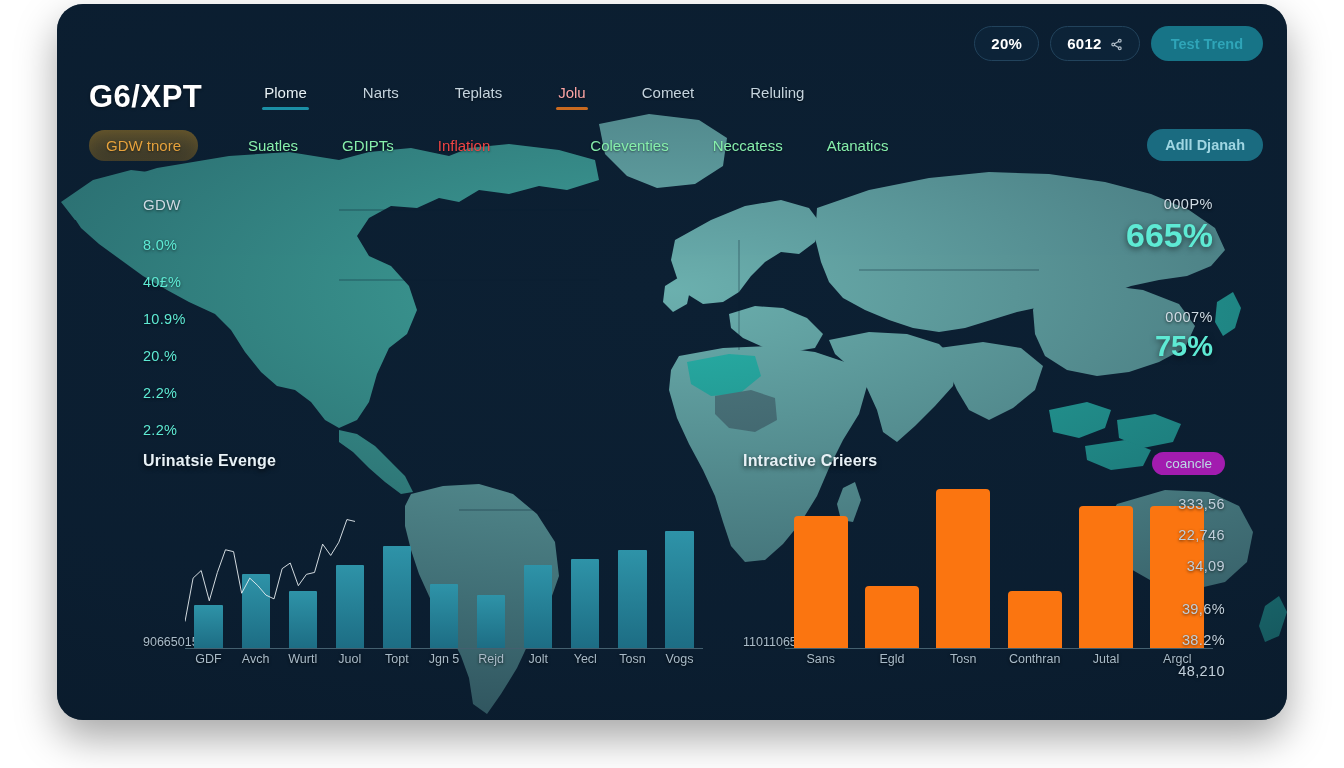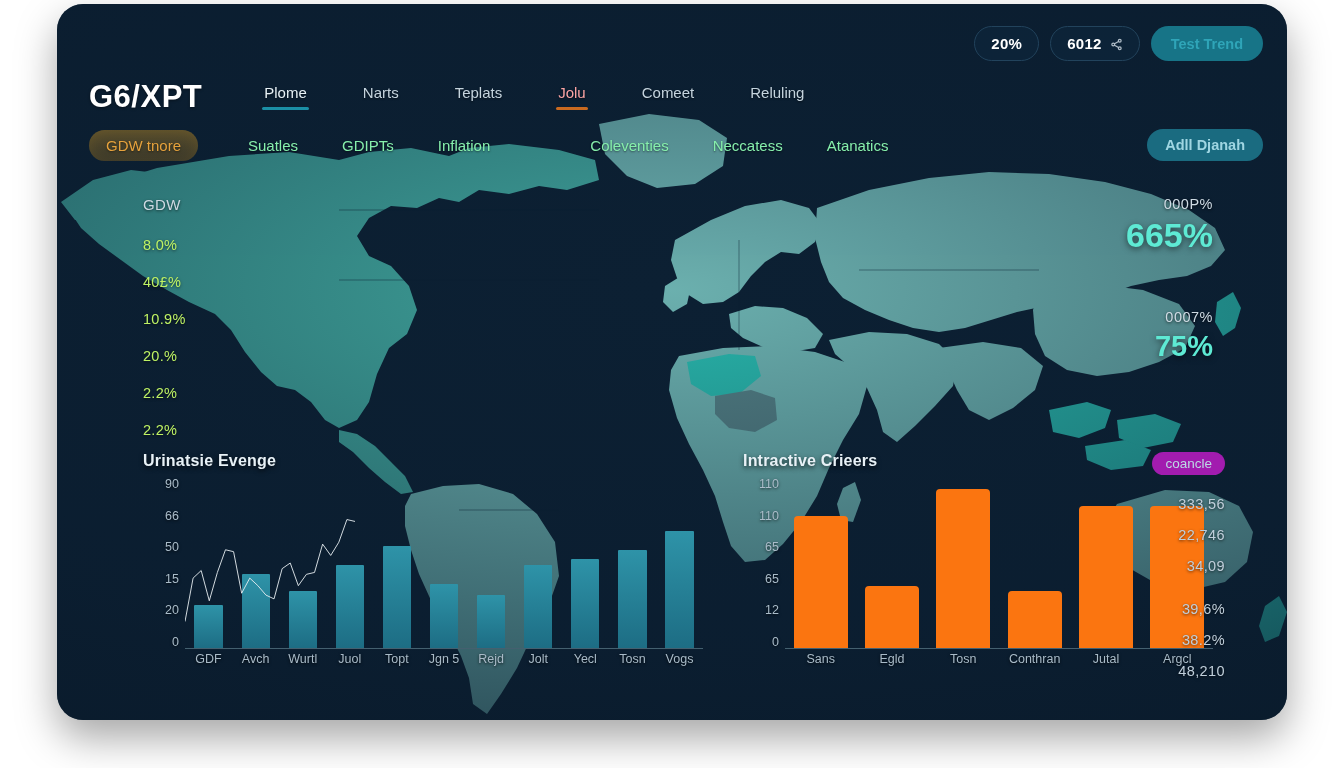--- a/index.html
+++ b/index.html
@@ -115,40 +115,40 @@
     background:linear-gradient(180deg, rgba(191,140,38,.42), rgba(150,106,26,.30));
     box-shadow:0 0 16px rgba(200,150,40,.18) inset;
     margin-right:28px;
     white-space:nowrap;
     text-shadow:0 1px 2px rgba(0,0,0,.4);
   }
   .sublink{
     font-size:15px;color:#86efac;padding:0 22px;white-space:nowrap;
     text-shadow:0 1px 2px rgba(0,0,0,.5);
   }
-  .sublink.hl{color:#86efac;}
+  .sublink.hl{color:#ef4444;}
   .sub-spacer{flex:1;}
   .chip-right{
     height:32px;padding:0 18px;border-radius:16px;
     display:flex;align-items:center;
     background:#1a6b80;color:#9fd6e2;font-size:14.5px;font-weight:600;
     white-space:nowrap;
     filter:blur(.2px);
   }
 
   
   .stats-left{
     position:absolute;left:86px;top:192px;width:150px;
   }
   .stats-left .cap{
     color:#cdd9e2;font-size:15px;margin-bottom:24px;letter-spacing:.4px;
     text-shadow:0 1px 3px rgba(0,0,0,.6);
   }
   .stats-left .val{
-    color:#bef264;font-size:14.5px;margin-bottom:21px;letter-spacing:.3px;
+    color:#5eead4;font-size:14.5px;margin-bottom:21px;letter-spacing:.3px;
     text-shadow:0 1px 3px rgba(0,0,0,.6);
   }
   .stats-right{
     position:absolute;right:74px;top:192px;width:160px;text-align:right;
   }
   .stats-right .small{
     color:#cfdbe4;font-size:14.5px;letter-spacing:.5px;
     text-shadow:0 1px 3px rgba(0,0,0,.7);
   }
   .stats-right .big{
@@ -169,21 +169,21 @@
     letter-spacing:.2px;
   }
   .chart-left{left:86px;top:448px;width:560px;height:240px;}
   .chart-right{left:686px;top:448px;width:470px;height:240px;}
 
   .plot{
     position:relative;width:100%;height:190px;
   }
   .yaxis{
     position:absolute;left:0;top:0;width:36px;height:170px;
-    display:flex;flex-direction:column;justify-content:space-between;
+    display:flex;flex-direction:row;justify-content:space-between;
     align-items:flex-end;
   }
   .yaxis span{
     color:#aabcc9;font-size:12.5px;line-height:1;
     text-shadow:0 1px 3px rgba(0,0,0,.7);
   }
   .plotarea{
     position:absolute;left:42px;right:0;top:0;height:170px;
     border-bottom:1px solid #44606f;
   }

